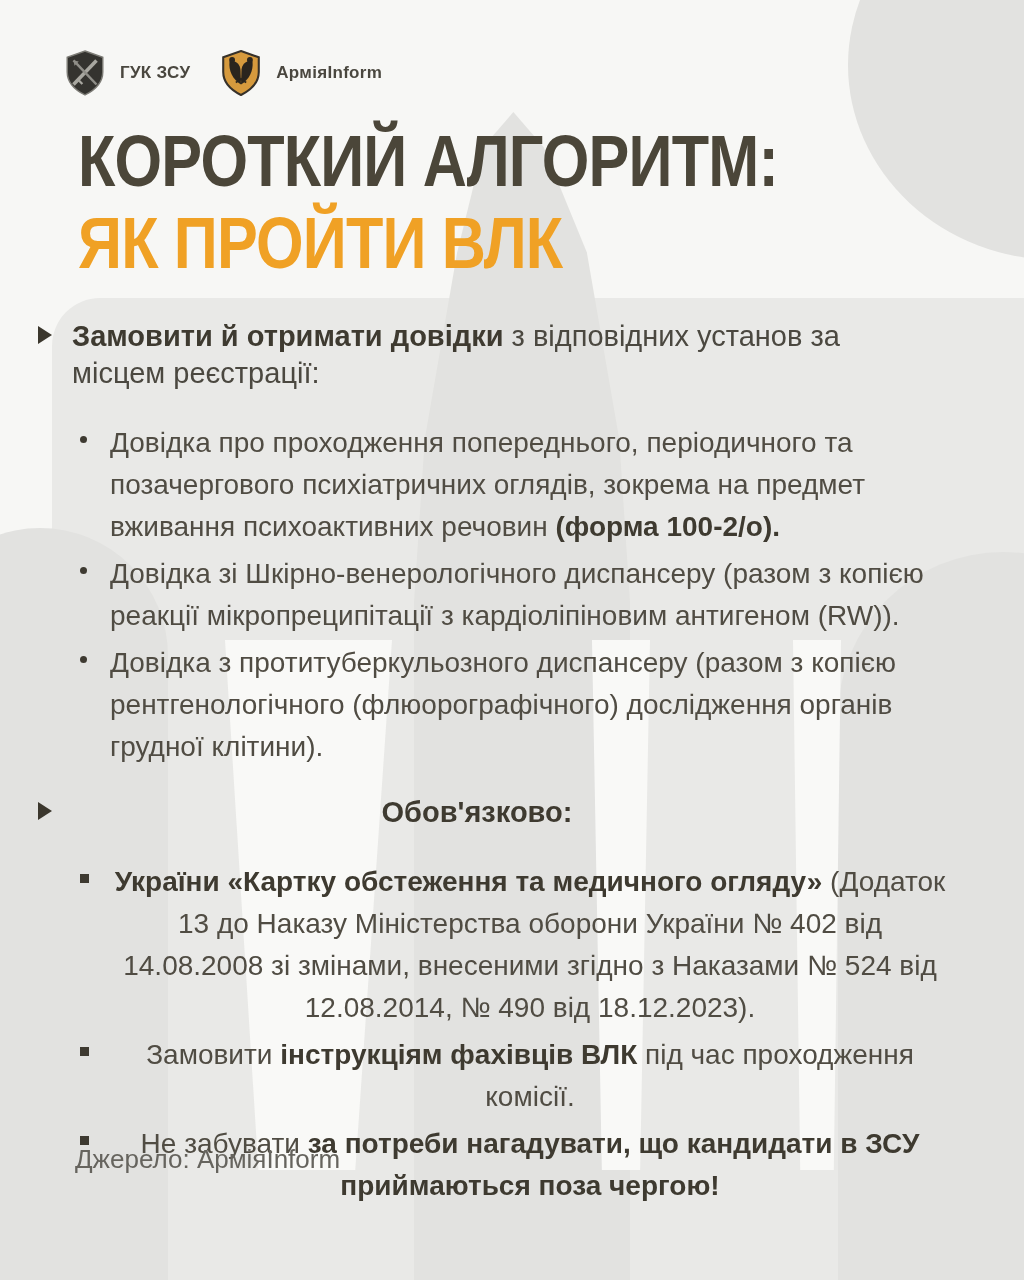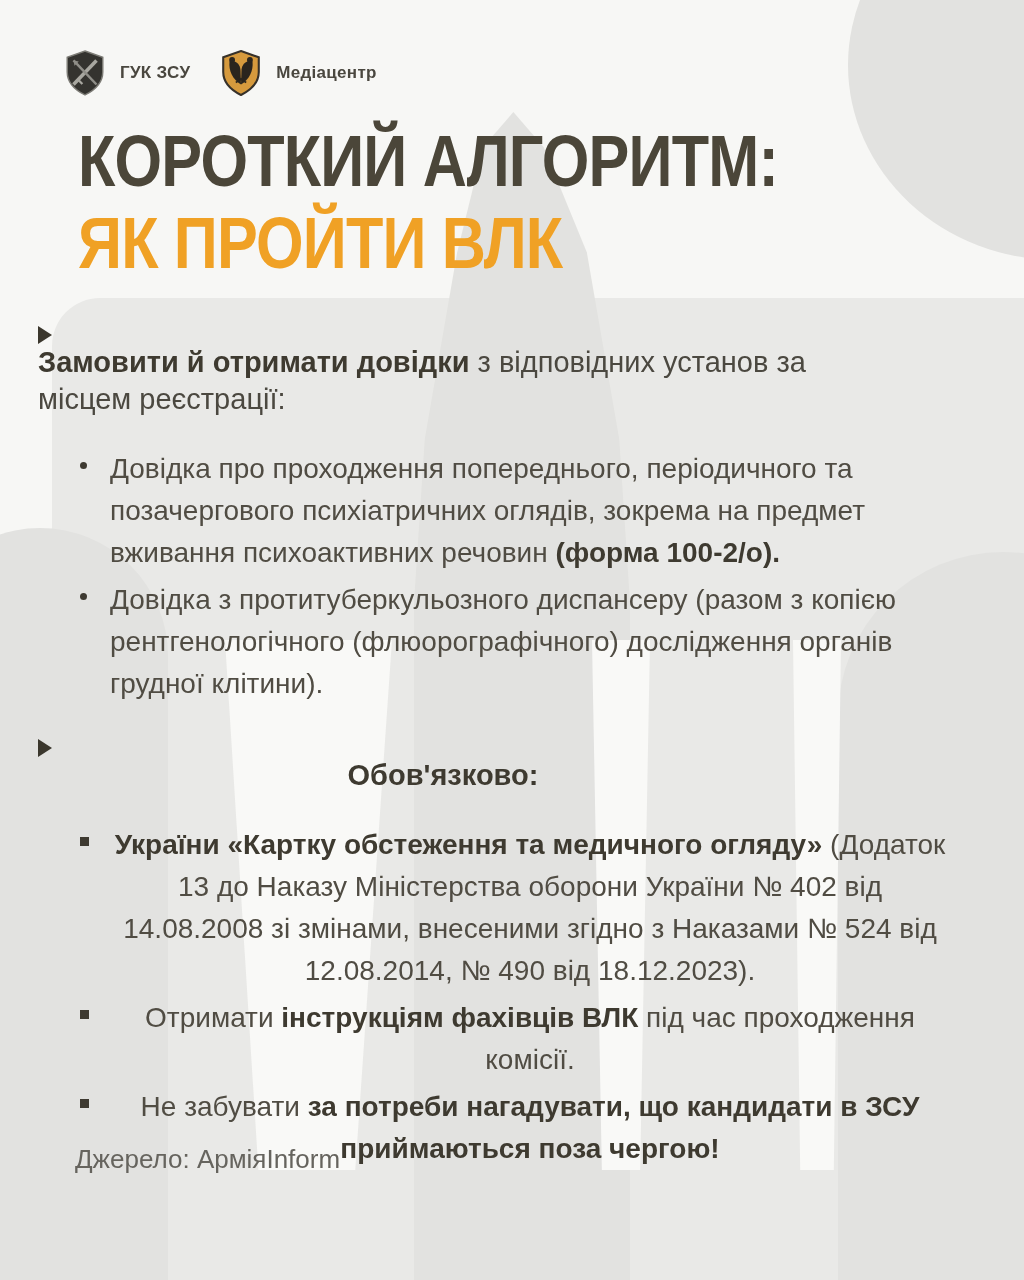--- a/index.html
+++ b/index.html
@@ -40,21 +40,21 @@
   .logos{top:50px;left:64px;display:flex;align-items:center;justify-content:center;}
   .logo{display:flex;align-items:center;}
   .logo + .logo{margin-left:30px;}
   .logo svg{display:block;}
   .logo-label{margin-left:14px;font-size:17px;font-weight:700;color:#4a473f;letter-spacing:.3px;}
   .title{top:120px;left:78px;transform:scale(.85,1);transform-origin:left top;white-space:nowrap;}
   .title-line{font-size:72px;line-height:82px;font-weight:800;letter-spacing:-1px;color:var(--title-dark);}
   .title-line.orange{color:var(--accent-orange);}
   .sections{top:318px;left:38px;width:932px;}
   .sec + .sec{margin-top:26px;text-align:center;}
-  .sec-heading{display:flex;flex-direction:column;}
+  .sec-heading{display:flex;}
   .tri{flex:none;width:0;height:0;margin:8px 20px 0 0;
        border-left:14px solid #3b372d;border-top:9px solid transparent;border-bottom:9px solid transparent;}
   .heading-text{font-size:29px;line-height:37px;width:810px;color:#4b4840;}
   .heading-text .b{font-weight:700;color:var(--text-bold);}
   .items{margin-top:30px;margin-left:40px;}
   .item{display:flex;margin-bottom:5px;}
   .marker{flex:none;background:#3e3a31;margin:0 23px 0 2px;}
   .marker.dot{width:7px;height:7px;border-radius:50%;margin-top:14px;}
   .marker.square{width:9px;height:9px;margin-top:13px;}
   .item-text{width:836px;font-size:28px;line-height:42px;color:var(--text);}
@@ -92,21 +92,21 @@
       <svg width="42" height="46" viewBox="0 0 40 44">
         <path d="M20 1 L37 7 V21 C37 31 30 38 20 43 C10 38 3 31 3 21 V7 Z" fill="#d69a3d" stroke="#36312a" stroke-width="2"></path>
         <path d="M20 33 C12 28 8 20 9 11 C14 9 19 13 19.5 19 Z" fill="#2a251e"></path>
         <path d="M20 33 C28 28 32 20 31 11 C26 9 21 13 20.5 19 Z" fill="#2a251e"></path>
         <circle cx="11.5" cy="9.5" r="2.8" fill="#2a251e"></circle>
         <circle cx="28.5" cy="9.5" r="2.8" fill="#2a251e"></circle>
         <line x1="15" y1="31" x2="25" y2="25" stroke="#2a251e" stroke-width="1.6"></line>
         <line x1="25" y1="31" x2="15" y2="25" stroke="#2a251e" stroke-width="1.6"></line>
       </svg>
     </span>
-    <span class="logo-label">Медіацентр</span>
+    <span class="logo-label">АрміяInform</span>
   </div>
 </div>
 
 <div class="fg title">
   <div class="title-line">КОРОТКИЙ АЛГОРИТМ:</div>
   <div class="title-line orange">ЯК ПРОЙТИ ВЛК</div>
 </div>
 
 <div class="fg sections">
     <section class="sec">
@@ -114,37 +114,41 @@
         <span class="tri"></span>
         <div class="heading-text"><span class="b">Замовити й отримати довідки</span><span> з відповідних установ за місцем реєстрації:</span></div>
       </div>
       <div class="items">
         <div class="item">
           <span class="marker dot"></span>
           <div class="item-text"><span>Довідка про проходження попереднього, періодичного та позачергового психіатричних оглядів, зокрема на предмет вживання психоактивних речовин </span><span class="b">(форма 100-2/о).</span></div>
         </div>
         <div class="item">
           <span class="marker dot"></span>
+          <div class="item-text"><span>Довідка зі Шкірно-венерологічного диспансеру (разом з копією реакції мікропреципітації з кардіоліпіновим антигеном (RW)).</span></div>
+        </div>
+        <div class="item">
+          <span class="marker dot"></span>
           <div class="item-text"><span>Довідка з протитуберкульозного диспансеру (разом з копією рентгенологічного (флюорографічного) дослідження органів грудної клітини).</span></div>
         </div>
       </div>
     </section>
     <section class="sec">
       <div class="sec-heading">
         <span class="tri"></span>
         <div class="heading-text"><span class="b">Обов'язково:</span></div>
       </div>
       <div class="items">
         <div class="item">
           <span class="marker square"></span>
           <div class="item-text"><span class="b">України «Картку обстеження та медичного огляду»</span><span> (Додаток 13 до Наказу Міністерства оборони України № 402 від 14.08.2008 зі змінами, внесеними згідно з Наказами № 524 від 12.08.2014, № 490 від 18.12.2023).</span></div>
         </div>
         <div class="item">
           <span class="marker square"></span>
-          <div class="item-text"><span>Отримати </span><span class="b">інструкціям фахівців ВЛК</span><span> під час проходження комісії.</span></div>
+          <div class="item-text"><span>Замовити </span><span class="b">інструкціям фахівців ВЛК</span><span> під час проходження комісії.</span></div>
         </div>
         <div class="item">
           <span class="marker square"></span>
           <div class="item-text"><span>Не забувати </span><span class="b">за потреби нагадувати, що кандидати в ЗСУ приймаються поза чергою!</span></div>
         </div>
       </div>
     </section>
   </div>
 
 <div class="fg footer">Джерело: АрміяInform</div>

